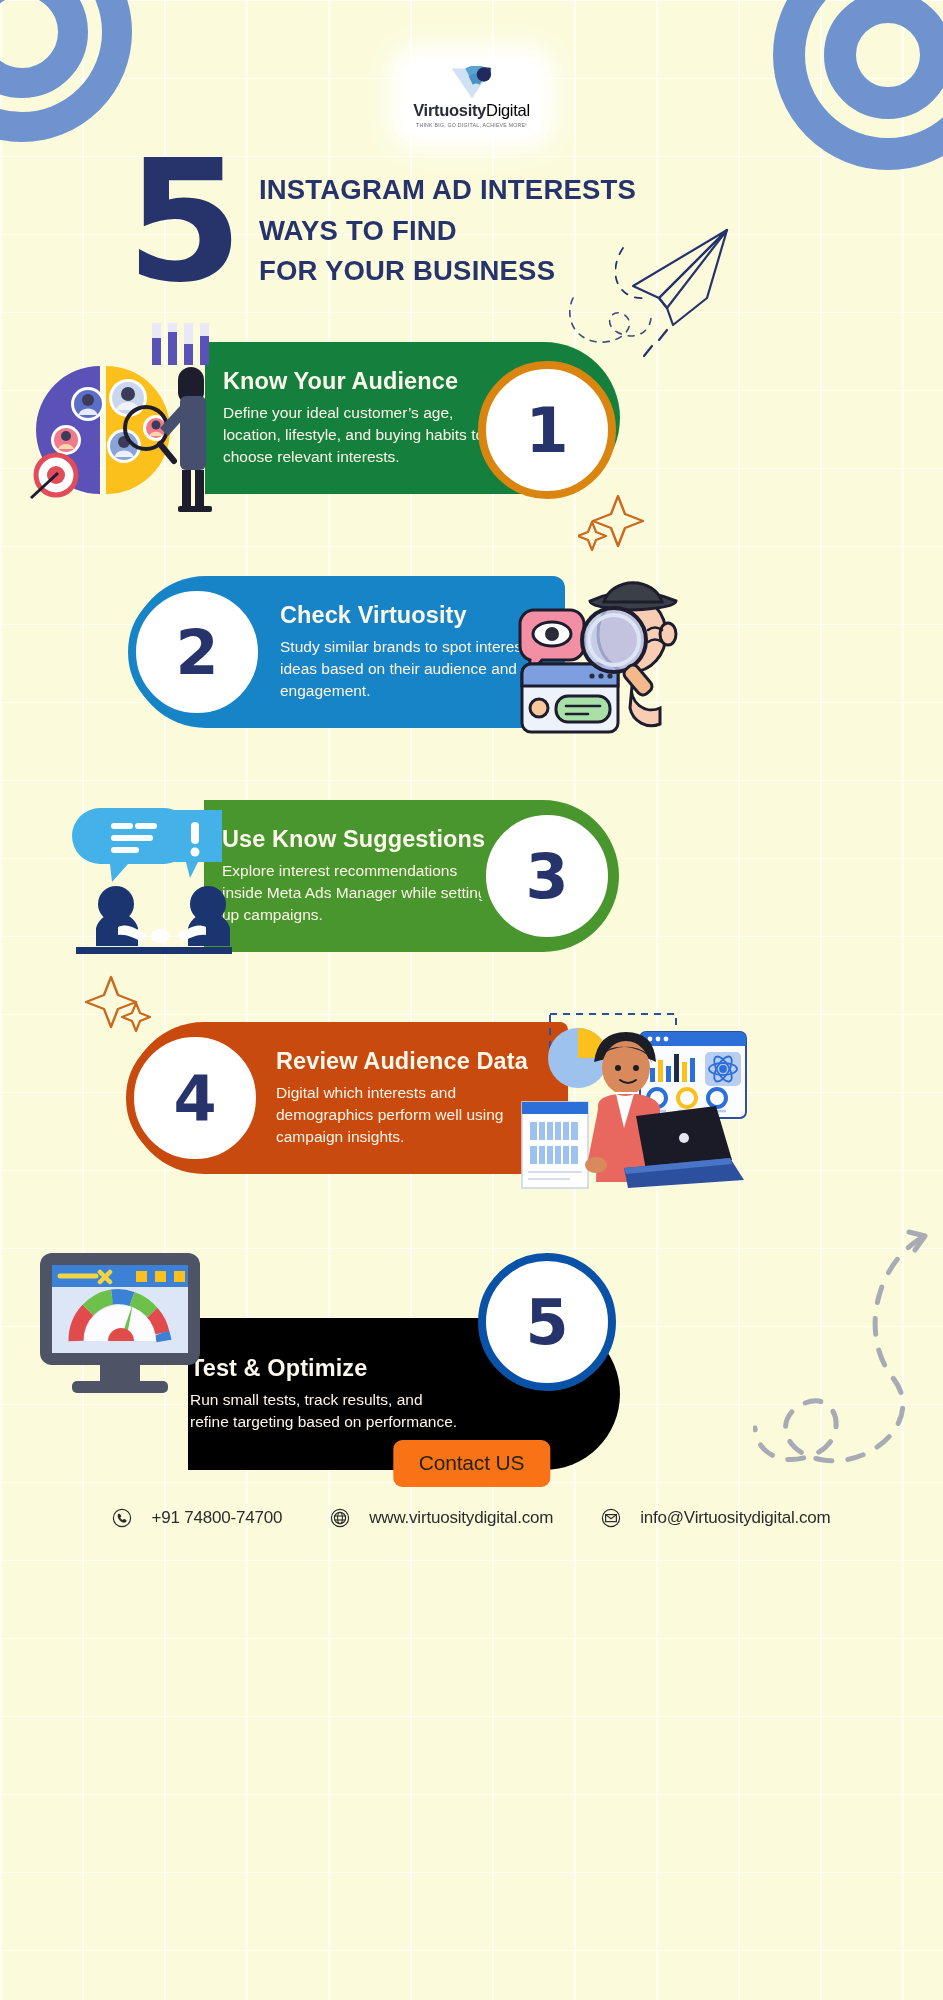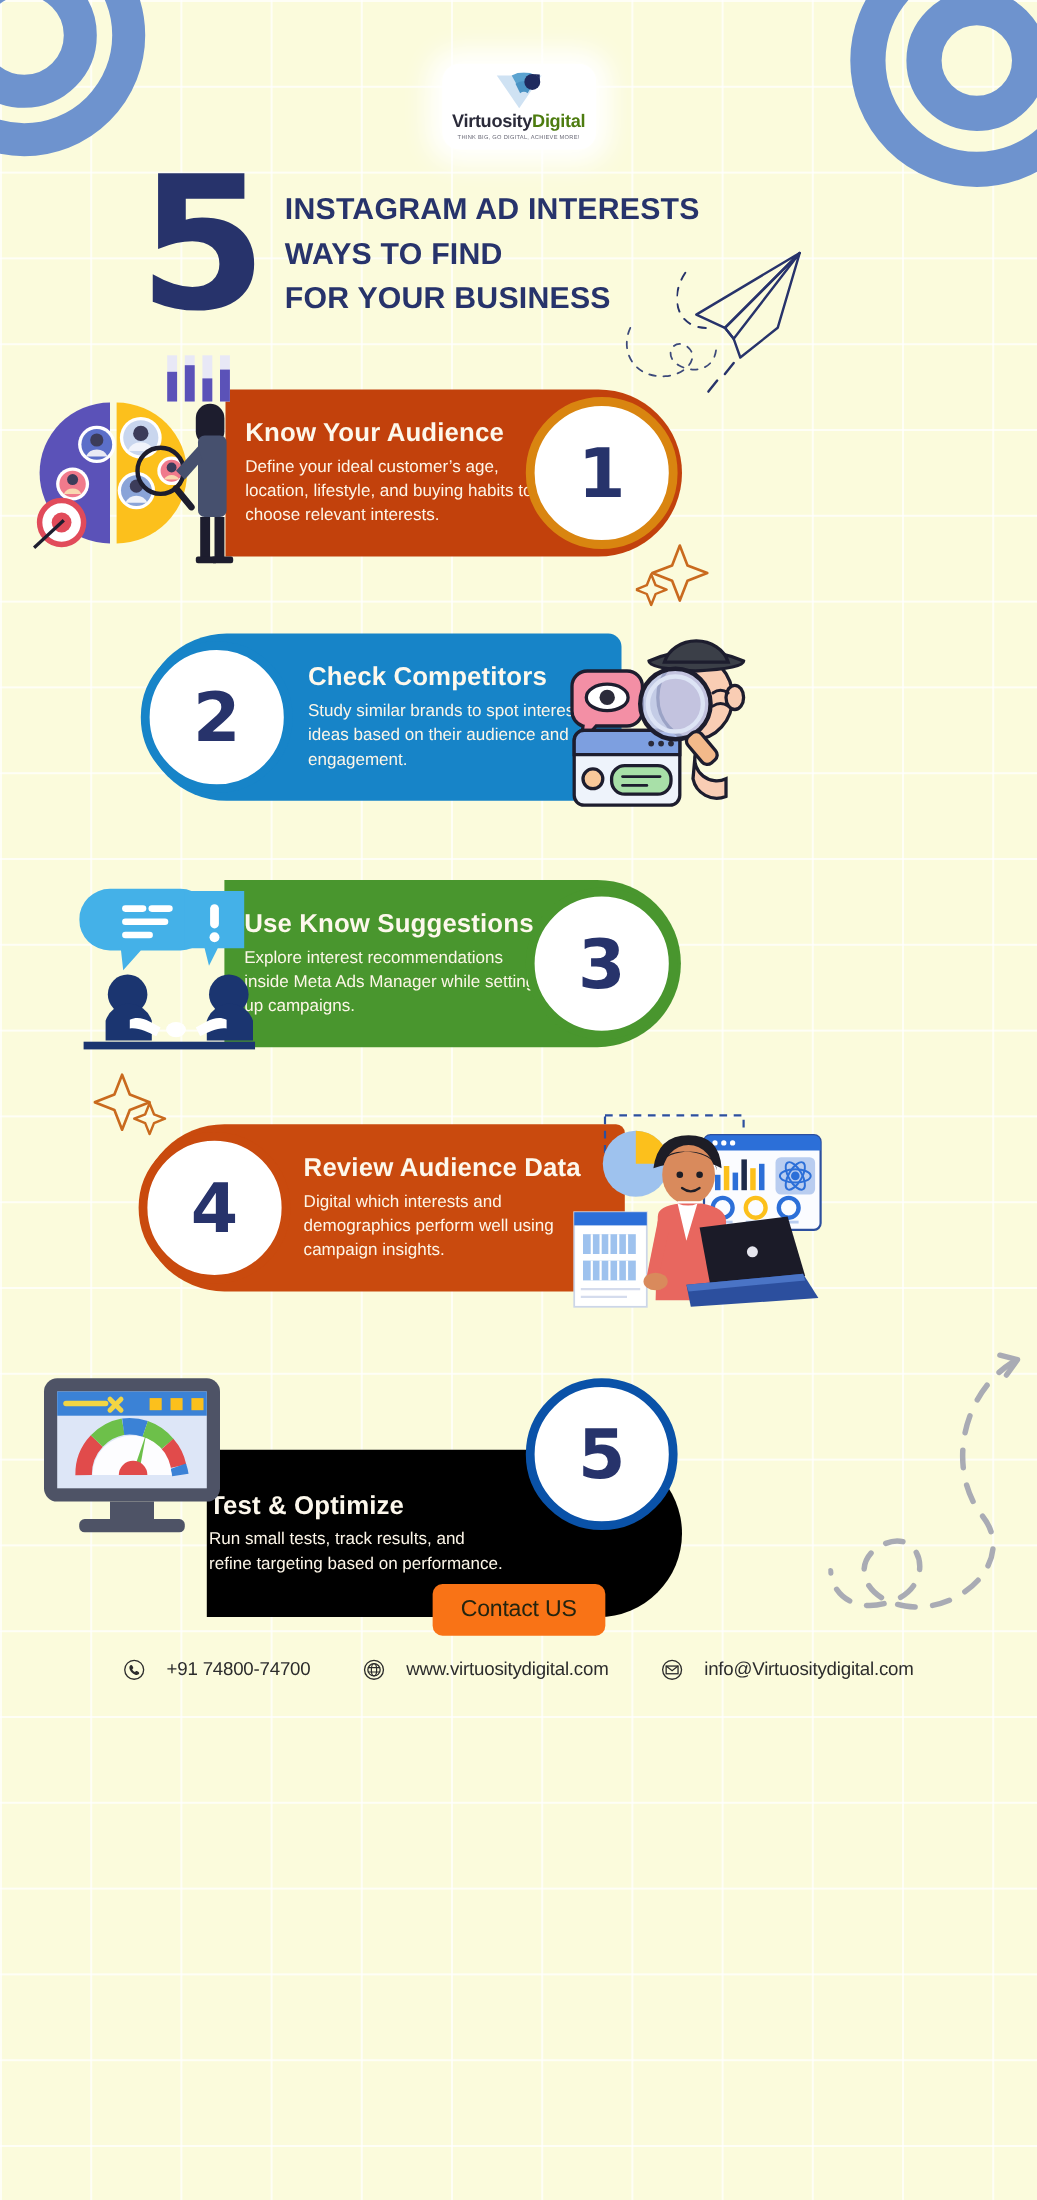--- a/index.html
+++ b/index.html
@@ -52,21 +52,21 @@
     background: #ffffff;
     border-radius: 16px;
     box-shadow: 0 0 22px 14px rgba(255,255,255,0.95);
     z-index: 5;
     display: flex; flex-direction: column;
     align-items: center; justify-content: center;
   }
   #logo-mark { width: 52px; height: 34px; margin-bottom: 2px; }
   .logo-word { font-size: 16.5px; letter-spacing: -0.3px; line-height: 1; white-space: nowrap; }
   .logo-word .b { font-weight: bold; color: #2b2b3a; }
-  .logo-word .n { font-weight: bold; color: #4d7c0f; }
+  .logo-word .n { font-weight: normal; color: #000000; }
   #logo-tag {
     font-size: 5.2px; color: #6b6b78; letter-spacing: 0.25px;
     margin-top: 3px; white-space: nowrap;
   }
 
   
   #title-block {
     position: absolute; top: 150px; left: 0; width: 943px;
     z-index: 4; display: flex; align-items: flex-start;
   }
@@ -127,21 +127,21 @@
     background: #ffffff;
     display: flex; align-items: center; justify-content: center;
     font-family: "DejaVu Sans", sans-serif;
     font-weight: bold;
     font-size: 62px;
     color: #27336b;
     z-index: 4;
   }
 
   
-  #step-1 .bar { left: 205px; top: 354px; width: 415px; border-radius: 0 76px 76px 0; background: #c2410c; padding-left: 18px; }
+  #step-1 .bar { left: 205px; top: 342px; width: 415px; border-radius: 0 76px 76px 0; background: #15803d; padding-left: 18px; }
   #step-1 .num-badge { left: 478px; top: 361px; border: 8px solid #d98510; }
   #step-1 .art { position: absolute; left: 28px; top: 318px; z-index: 7; }
 
   
   #step-2 .bar { left: 130px; top: 576px; width: 435px; border-radius: 76px 12px 12px 76px; background: #1784c8; padding-left: 150px; }
   #step-2 .num-badge { left: 128px; top: 583px; border: 8px solid #1784c8; }
   #step-2 .art { position: absolute; left: 508px; top: 568px; z-index: 7; }
 
   
   #step-3 .bar { left: 204px; top: 800px; width: 415px; border-radius: 0 76px 76px 0; background: #49962e; padding-left: 18px; }
@@ -326,21 +326,21 @@
       <div class="step-title">Know Your Audience</div>
       <div class="step-desc">Define your ideal customer’s age, location, lifestyle, and buying habits to choose relevant interests.</div>
     </div>
   </div>
   <div class="num-badge">1</div>
 </div>
 
 <div class="step" id="step-2">
   <div class="bar">
     <div class="bar-text">
-      <div class="step-title">Check Competitors</div>
+      <div class="step-title">Check Virtuosity</div>
       <div class="step-desc">Study similar brands to spot interest ideas based on their audience and engagement.</div>
     </div>
   </div>
   <div class="num-badge">2</div>
   <svg class="art" width="180" height="170" viewBox="0 0 180 170">
 
     <path d="M12 56 A14 14 0 0 1 26 42 L62 42 A14 14 0 0 1 76 56 L76 78 A14 14 0 0 1 62 92 L34 92 L20 108 L22 92 A14 14 0 0 1 12 78 Z" fill="#f38fa5" stroke="#1d1d2e" stroke-width="3"></path>
     <ellipse cx="44" cy="66" rx="19" ry="12" fill="#fff" stroke="#1d1d2e" stroke-width="3"></ellipse>
     <circle cx="44" cy="66" r="7" fill="#2b2b3a"></circle>
 

